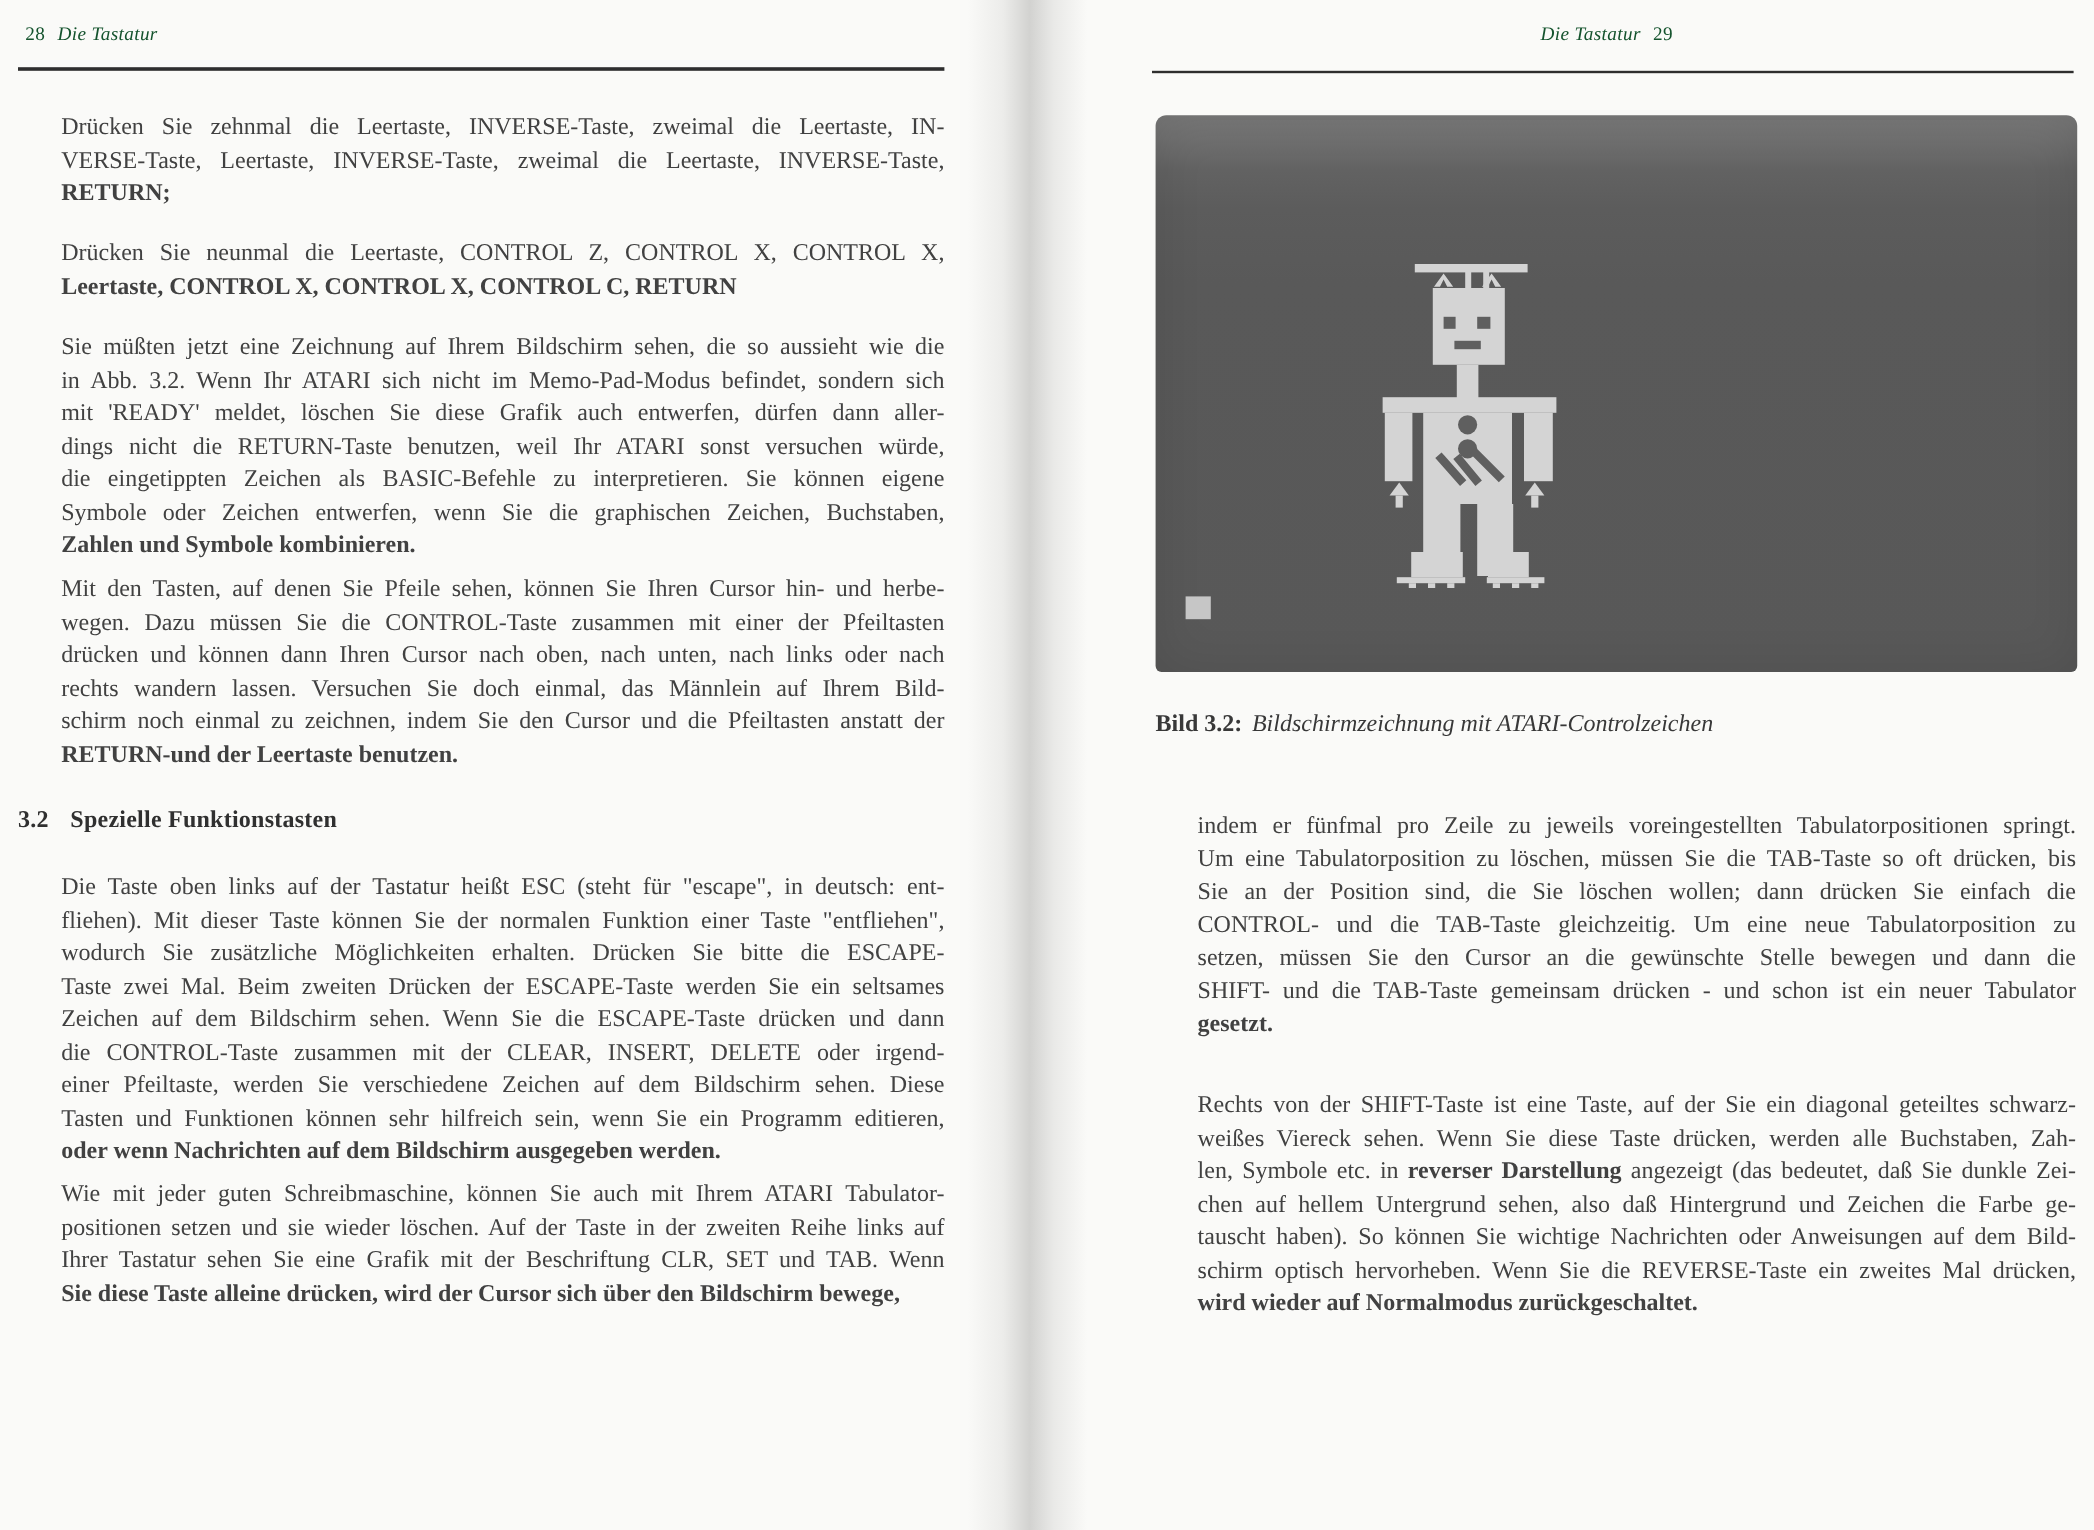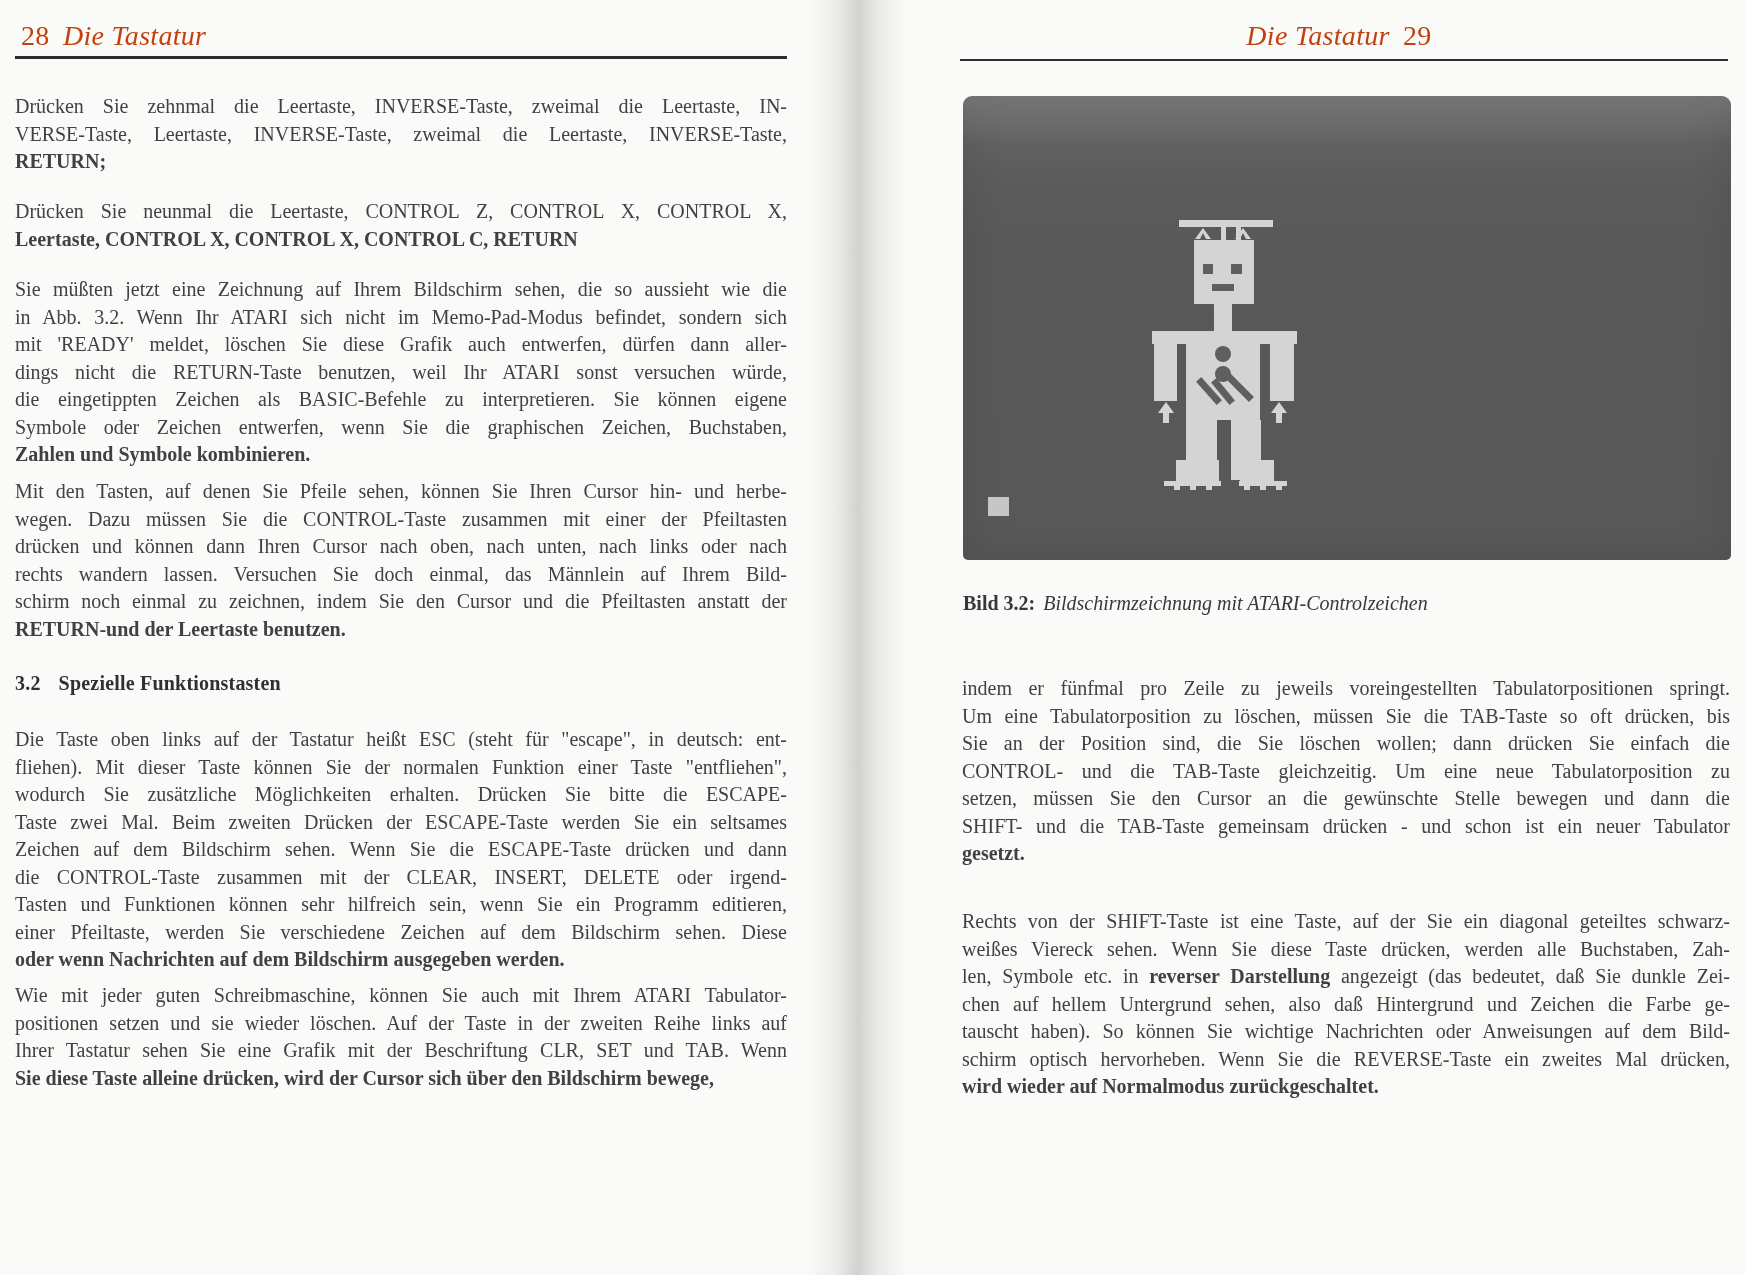--- a/index.html
+++ b/index.html
@@ -16,30 +16,30 @@
   .gutter{
     position:absolute;top:0;left:806px;width:100px;height:1275px;
     background:linear-gradient(90deg,
       rgba(250,250,248,0) 0%,
       #ececea 30%,
       #d2d2d0 52%,
       #e9e9e7 72%,
       rgba(250,250,248,0) 100%);
   }
   
-  .running-head{position:absolute;top:20px;width:100%;font-size:28px;color:#c2410c;letter-spacing:.3px;}
+  .running-head{position:absolute;top:20px;width:100%;font-size:16px;color:#14532d;letter-spacing:.3px;}
   .running-head .pn{font-style:normal;margin:0 6px;}
   .running-head .rt{font-style:italic;}
   #right-page .running-head{text-align:center;padding-right:14px;box-sizing:border-box;}
   .head-rule{position:absolute;height:0;border-top:3px solid #2e2e2e;}
   #left-page .head-rule{top:56px;left:0;width:772px;}
   #right-page .head-rule{top:59px;left:2px;width:768px;border-top-width:2px;}
   
   .para{position:absolute;left:0;width:100%;font-size:20px;line-height:27.5px;color:#414141;}
-  .tline{text-align:justify;text-align-last:justify;}
+  .tline{text-align:justify;text-align-last:justify;margin-left:36px;}
   .para .tline:last-child{text-align-last:left;font-weight:bold;}
   .tline .b{font-weight:bold;}
   .section-heading{position:absolute;left:0;font-size:20px;font-weight:bold;color:#303030;letter-spacing:.2px;}
   .section-heading .hn{margin-right:18px;}
   
   #lp1{top:93px;}  #lp2{top:198px;} #lp3{top:276px;} #lp4{top:478px;}
   #lheading{top:672px;}
   #lp5{top:726px;} #lp6{top:982px;}
   
   #rpA{top:675px;left:4px;width:768px;}
@@ -101,22 +101,22 @@
     <span class="hn">3.2</span><span>Spezielle Funktionstasten</span>
   </div>
 
   <div class="para" id="lp5">
       <div class="tline"><span>Die Taste oben links auf der Tastatur heißt ESC (steht für "escape", in deutsch: ent-</span></div>
       <div class="tline"><span>fliehen). Mit dieser Taste können Sie der normalen Funktion einer Taste "entfliehen",</span></div>
       <div class="tline"><span>wodurch Sie zusätzliche Möglichkeiten erhalten. Drücken Sie bitte die ESCAPE-</span></div>
       <div class="tline"><span>Taste zwei Mal. Beim zweiten Drücken der ESCAPE-Taste werden Sie ein seltsames</span></div>
       <div class="tline"><span>Zeichen auf dem Bildschirm sehen. Wenn Sie die ESCAPE-Taste drücken und dann</span></div>
       <div class="tline"><span>die CONTROL-Taste zusammen mit der CLEAR, INSERT, DELETE oder irgend-</span></div>
+      <div class="tline"><span>einer Pfeiltaste, werden Sie verschiedene Zeichen auf dem Bildschirm sehen. Diese</span></div>
       <div class="tline"><span>Tasten und Funktionen können sehr hilfreich sein, wenn Sie ein Programm editieren,</span></div>
-      <div class="tline"><span>einer Pfeiltaste, werden Sie verschiedene Zeichen auf dem Bildschirm sehen. Diese</span></div>
       <div class="tline"><span>oder wenn Nachrichten auf dem Bildschirm ausgegeben werden.</span></div>
     </div>
   <div class="para" id="lp6">
       <div class="tline"><span>Wie mit jeder guten Schreibmaschine, können Sie auch mit Ihrem ATARI Tabulator-</span></div>
       <div class="tline"><span>positionen setzen und sie wieder löschen. Auf der Taste in der zweiten Reihe links auf</span></div>
       <div class="tline"><span>Ihrer Tastatur sehen Sie eine Grafik mit der Beschriftung CLR, SET und TAB. Wenn</span></div>
       <div class="tline"><span>Sie diese Taste alleine drücken, wird der Cursor sich über den Bildschirm bewege,</span></div>
     </div>
 </div>
 

